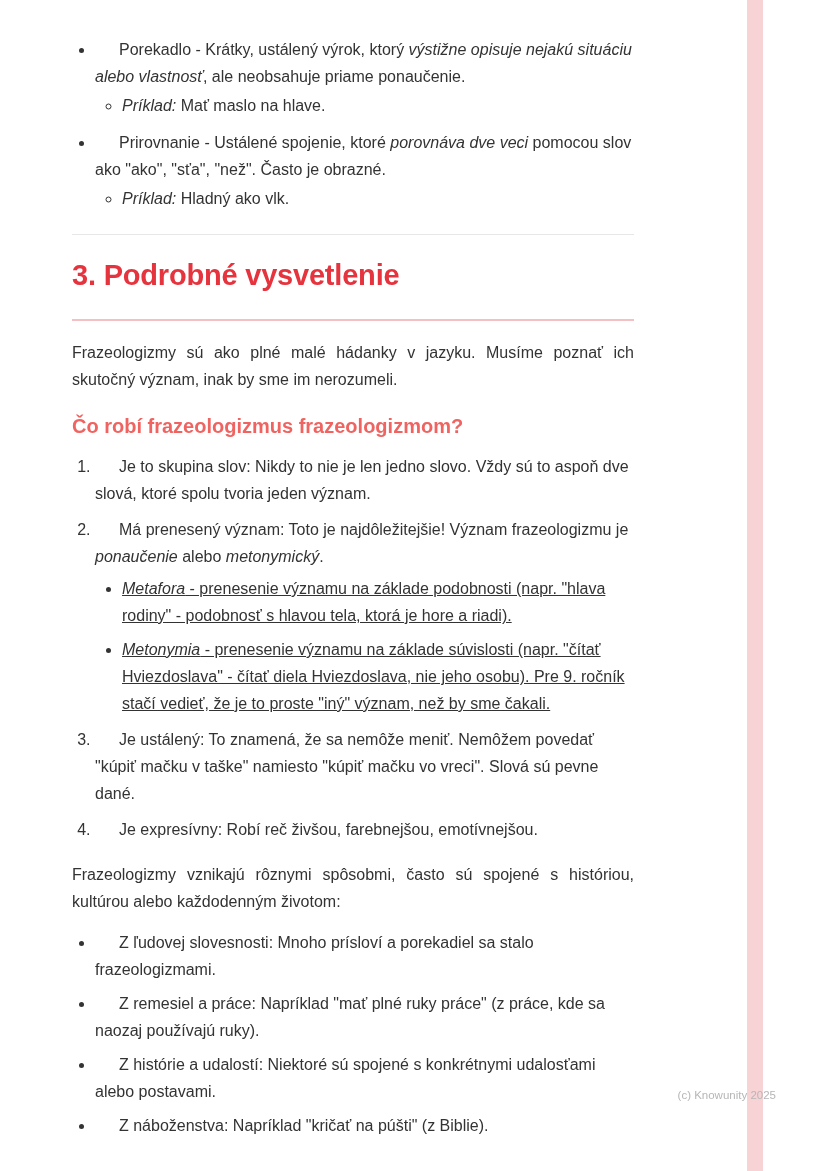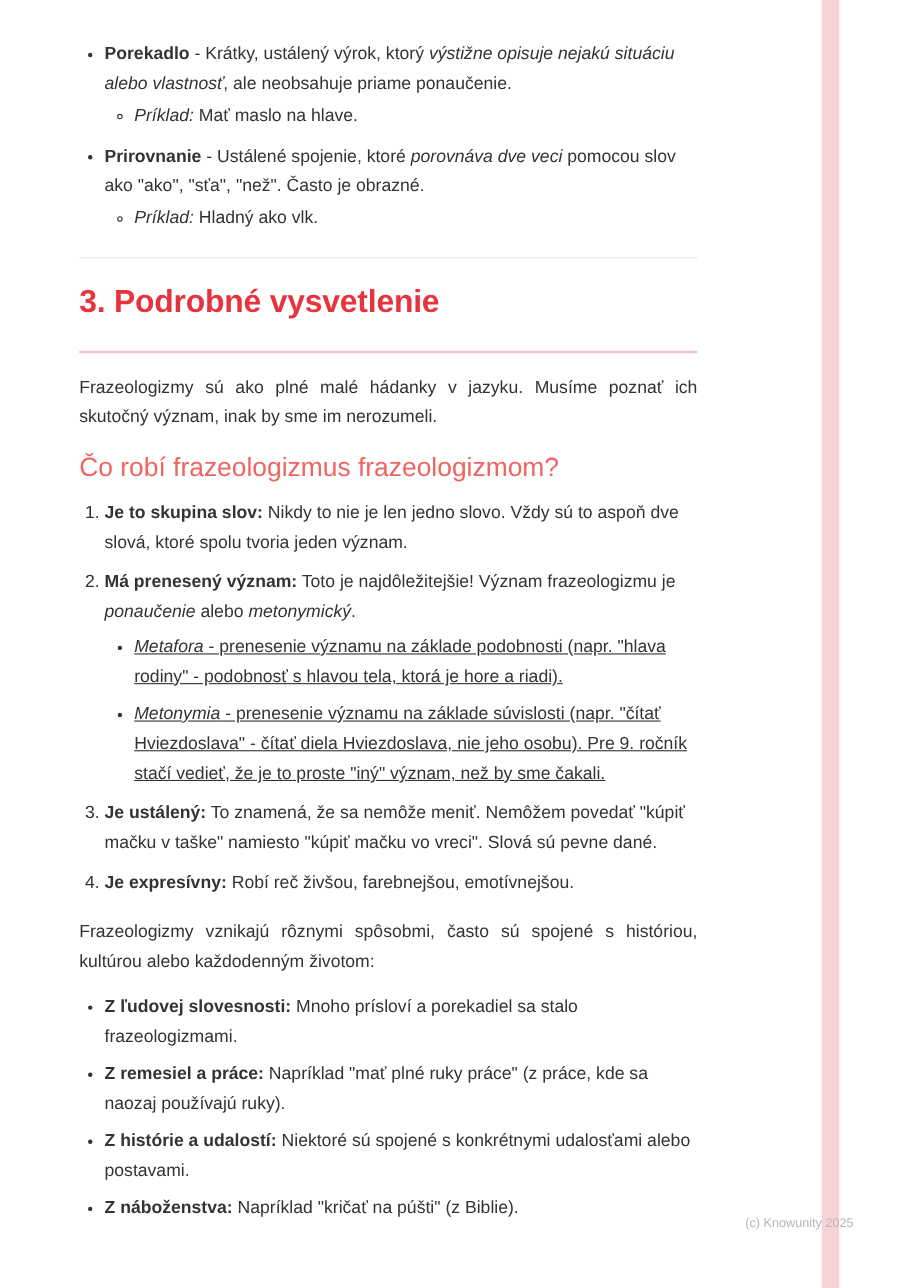--- a/index.html
+++ b/index.html
@@ -7,21 +7,21 @@
   body {
     width: 828px; height: 1171px;
     position: relative; overflow: hidden;
     font-family: "Liberation Sans", sans-serif;
     color: #333333;
   }
   .content {
     position: absolute; left: 72px; top: 36px; width: 562px;
     font-size: 16px; line-height: 27px;
   }
-  strong { font-weight: bold; }
+  strong { font-weight: normal; margin-left: 24px; }
   em { font-style: italic; }
 
   ul, ol { margin: 0; padding-left: 23px; }
   li { margin-bottom: 10px; }
   li:last-child { margin-bottom: 0; }
 
   ul.toplist { list-style: disc; }
   ul.sublist-circle { list-style: circle; margin-top: 2px; padding-left: 27px; }
   ul.sublist-circle li { margin-bottom: 0; }
 
@@ -33,42 +33,42 @@
   h1.section-heading {
     margin-top: 22px;
     font-size: 29px; line-height: 36px; font-weight: bold;
     color: #e5343e;
     padding-bottom: 26px;
     border-bottom: 2px solid #f5c0c4;
     letter-spacing: -0.2px;
   }
   h2.sub-heading {
     margin-top: 20px;
-    font-size: 24px; line-height: 26px; font-weight: normal;
+    font-size: 20px; line-height: 26px; font-weight: bold;
     color: #ef6461;
   }
   p.para { margin-top: 18px; }
   p.justify { text-align: justify; }
 
   ol.numlist { margin-top: 14px; list-style: decimal; }
   ol.numlist > li { margin-bottom: 9px; }
   ul.sublist-disc { list-style: disc; margin-top: 5px; padding-left: 27px; text-decoration: underline; }
   ul.sublist-disc > li { margin-bottom: 7px; }
   ul.sublist-disc > li:last-child { margin-bottom: 0; }
 
   ul.origins { margin-top: 14px; list-style: disc; }
   ul.origins > li { margin-bottom: 7px; }
 
   .side-bar {
     position: absolute; left: 747px; top: 0;
     width: 16px; height: 1171px;
     background: #f8d3d6;
   }
   .watermark {
-    position: absolute; right: 52px; bottom: 52px;
+    position: absolute; right: 52px; bottom: 69px;
     font-size: 11.5px; line-height: 14px;
     color: #b6b6b6;
     z-index: 2;
   }
 </style>
 </head>
 <body>
 
 <div class="page">
   <div class="content">

